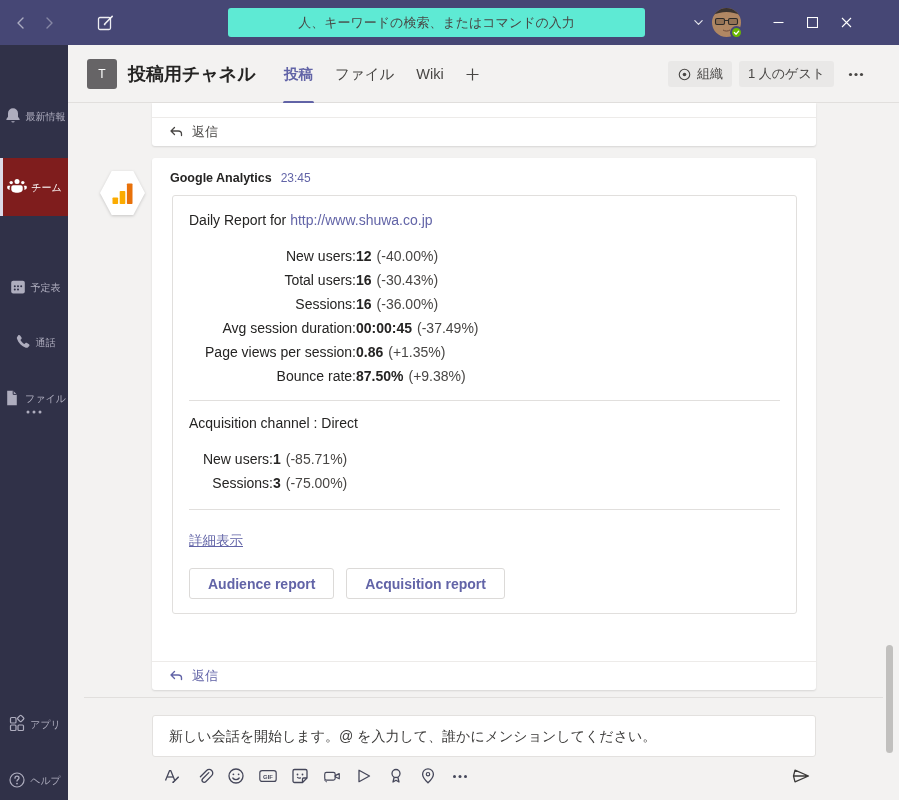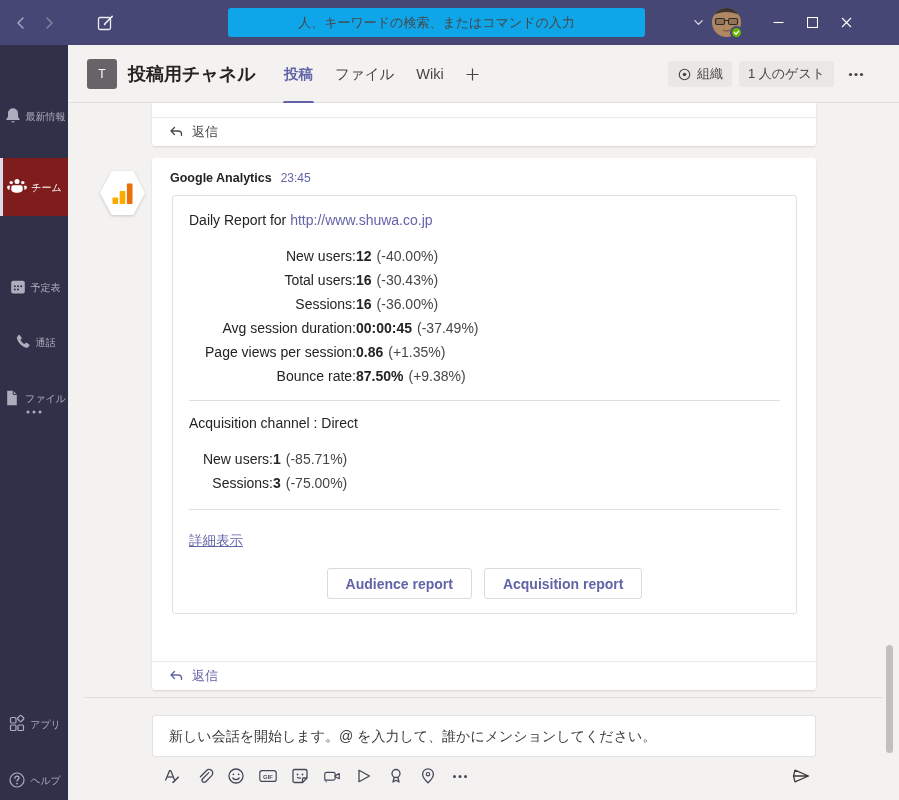--- a/index.html
+++ b/index.html
@@ -5,21 +5,21 @@
   html,body{margin:0;padding:0;background:#e8e8e8;}
   *{box-sizing:border-box;font-family:"Liberation Sans","DejaVu Sans",sans-serif;}
   #app{position:relative;width:899px;height:800px;overflow:hidden;background:#f3f2f1;}
 
   
   .titlebar{position:absolute;left:0;top:0;width:899px;height:45px;background:#464775;}
   .tb-ic{position:absolute;top:0;height:45px;display:flex;align-items:center;justify-content:center;color:rgba(255,255,255,.8);cursor:pointer;}
   .tb-back{left:8px;width:26px;color:rgba(255,255,255,.55);}
   .tb-fwd{left:36px;width:26px;color:rgba(255,255,255,.35);}
   .tb-compose{left:90px;width:30px;color:rgba(255,255,255,.9);}
-  .tb-search{position:absolute;left:228px;top:8px;width:417px;height:29px;border:none;border-radius:3px;background:#0ea5e9;text-align:center;font-size:13px;color:#484644;outline:none;}
+  .tb-search{position:absolute;left:228px;top:8px;width:417px;height:29px;border:none;border-radius:3px;background:#5eead4;text-align:center;font-size:13px;color:#484644;outline:none;}
   .tb-search::placeholder{color:#484644;opacity:1;}
   .tb-chevdown{left:687px;width:22px;color:rgba(255,255,255,.85);}
   .tb-avatar{position:absolute;left:712px;top:8px;width:29px;height:29px;border-radius:50%;cursor:pointer;}
   .presence{position:absolute;right:-2px;bottom:-2px;width:13px;height:13px;border-radius:50%;background:#6bb700;border:2px solid #464775;display:flex;align-items:center;justify-content:center;}
   .win-btn{width:34px;color:#fff;}
   .win-min{left:761px;} .win-max{left:795px;} .win-close{left:829px;}
 
   
   .rail{position:absolute;left:0;top:45px;width:68px;height:755px;background:#303148;}
   .rail-item{position:absolute;left:0;width:68px;height:58px;display:flex;flex-direction:row;align-items:center;justify-content:center;gap:3px;color:#aeadbe;cursor:pointer;}
@@ -60,21 +60,21 @@
   .stat-table{margin-top:14px;text-align:right;}
   .stat-row{display:flex;font-size:14px;line-height:24px;color:#252423;}
   .stat-lbl{flex:none;}
   .w1 .stat-lbl{width:167px;}
   .w2 .stat-lbl{width:84px;}
   .stat-val{font-weight:bold;}
   .stat-delta{margin-left:5px;color:#484644;}
   .ac-divider{border:none;border-top:1px solid #e1dfdd;margin:12px 0 0 0;}
   .ac-divider2{border:none;border-top:1px solid #e1dfdd;margin:14px 0 0 0;}
   .ac-details{display:inline-block;margin-top:22px;font-size:13.5px;color:#6264a7;text-decoration:underline;cursor:pointer;}
-  .ac-buttons{display:flex;gap:12px;margin-top:18px;justify-content:center;}
+  .ac-buttons{display:flex;gap:12px;margin-top:18px;}
   .ac-btn{height:31px;padding:0 18px;background:#fff;border:1px solid #dcdad8;border-radius:3px;font-size:14px;font-weight:bold;color:#6264a7;cursor:pointer;}
   .card-main .reply-row{position:absolute;left:0;right:0;bottom:0;border-bottom-left-radius:3px;border-bottom-right-radius:3px;}
 
   .msg-hexagon{position:absolute;left:100px;top:171px;width:45px;height:44px;filter:drop-shadow(0 1px 1.5px rgba(0,0,0,.18));}
   .hex-bg{width:100%;height:100%;background:#fff;clip-path:polygon(26% 0,74% 0,100% 50%,74% 100%,26% 100%,0 50%);display:flex;align-items:center;justify-content:center;}
 
   .content-divider{position:absolute;left:84px;top:697px;width:799px;height:1px;background:#e1dfdd;}
   .scroll-thumb{position:absolute;left:886px;top:645px;width:7px;height:108px;background:#c1c0be;border-radius:4px;cursor:pointer;}
 
   

